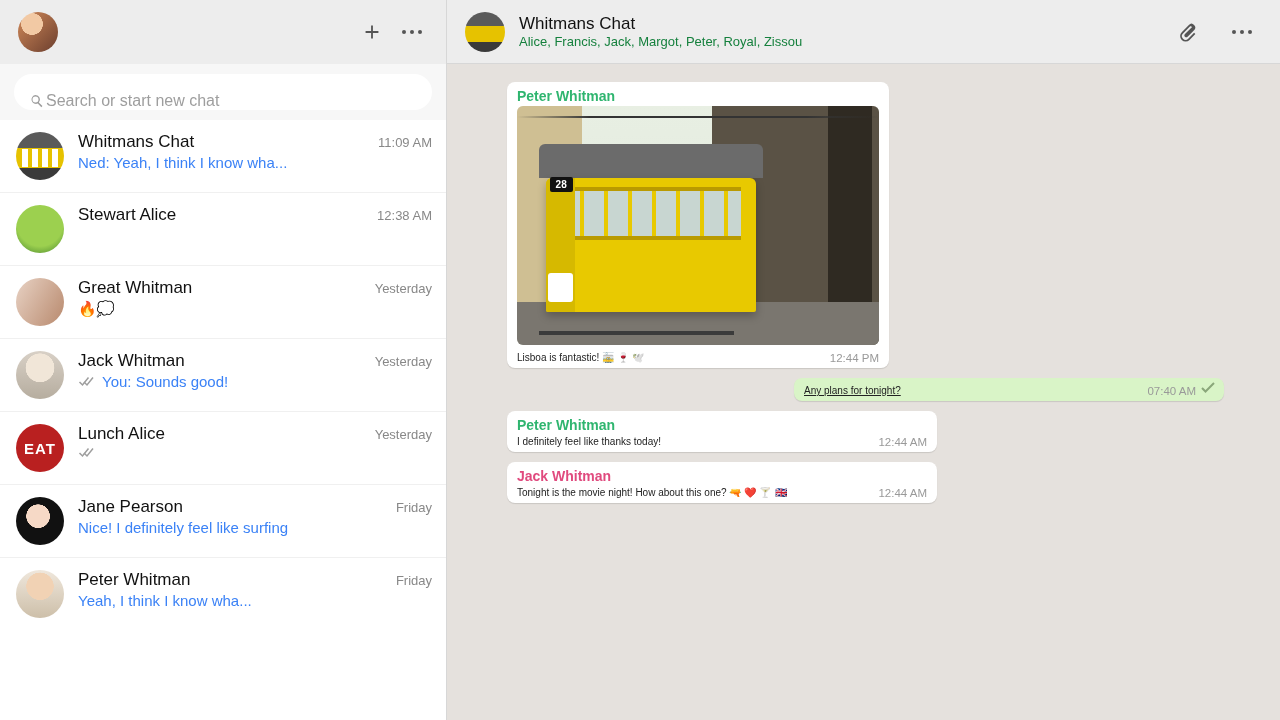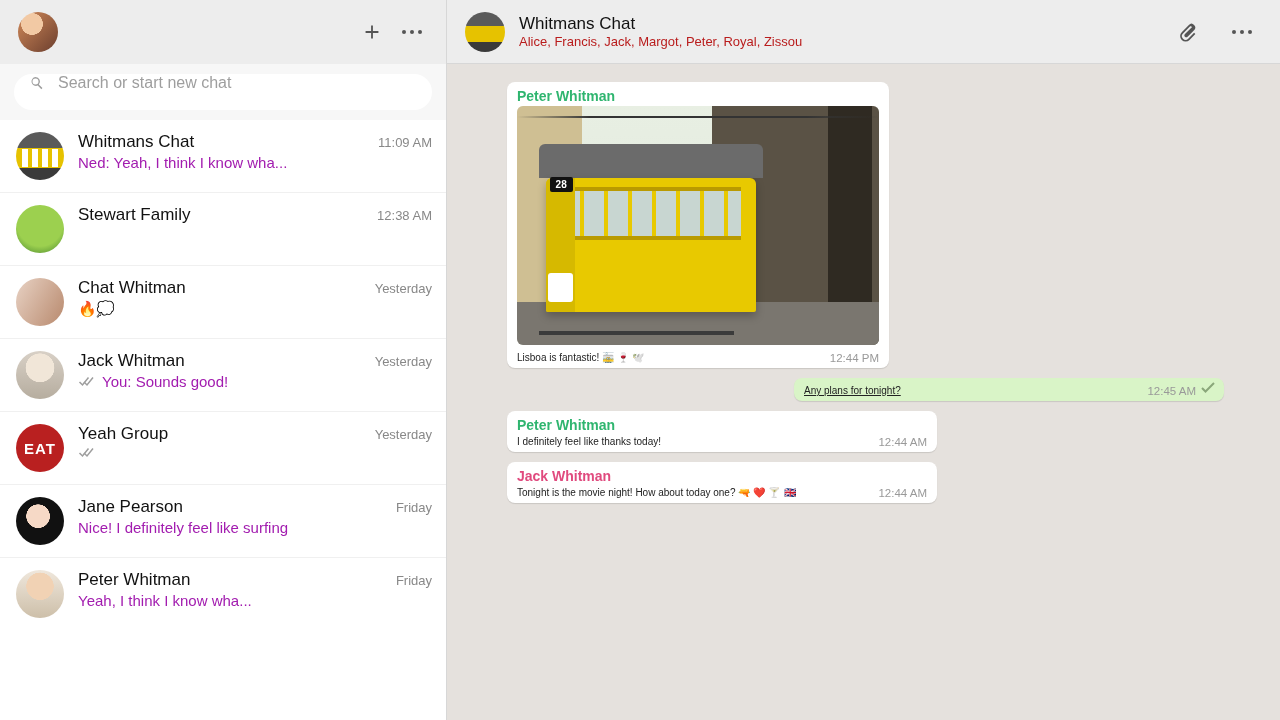--- a/index.html
+++ b/index.html
@@ -10,42 +10,42 @@
   .sidebar { width: 447px; height: 100%; background: #fff; display: flex; flex-direction: column; border-right: 1px solid #d7d7d7; }
   .sb-header { height: 64px; background: #ededed; display: flex; align-items: center; padding: 0 14px 0 18px; }
   .avatar { width: 40px; height: 40px; border-radius: 50%; flex: 0 0 auto; }
   .sb-header .spacer { flex: 1; }
   .hdr-icon { width: 40px; height: 40px; display: flex; align-items: center; justify-content: center; color: #555; cursor: pointer; }
   .hdr-icon svg { width: 22px; height: 22px; fill: currentColor; }
   .dot { width: 4px; height: 4px; border-radius: 50%; background: #555; margin: 0 2px; }
   .dots { display: flex; }
 
   .sb-search { padding: 10px 14px; background: #f7f7f7; }
-  .search-box { background: #fff; border-radius: 18px; height: 36px; display: flex; align-items: flex-start; padding: 0 14px; color: #777; gap: 12px; }
+  .search-box { background: #fff; border-radius: 18px; height: 36px; display: flex; align-items: flex-end; padding: 0 14px; color: #777; gap: 0; }
   .search-box input { border: none; outline: none; font-size: 16px; flex: 1; color: #333; background: transparent; }
   .search-box input::placeholder { color: #9e9e9e; }
 
   .chat-list { flex: 1; overflow-y: auto; }
   .chat-item { display: flex; padding: 12px 14px 12px 16px; cursor: pointer; }
   .chat-item + .chat-item { border-top: 1px solid #f0f0f0; }
   .ci-avatar { width: 48px; height: 48px; border-radius: 50%; margin-right: 14px; flex: 0 0 auto; }
   .ci-body { flex: 1; min-width: 0; }
   .ci-row1 { display: flex; align-items: baseline; }
   .ci-name { font-size: 17px; font-weight: 400; color: #111; flex: 1; white-space: nowrap; overflow: hidden; text-overflow: ellipsis; }
   .ci-time { font-size: 13px; color: #888; margin-left: 8px; }
-  .ci-preview { font-size: 15px; color: #a21caf; white-space: nowrap; overflow: hidden; text-overflow: ellipsis; margin-top: 2px; display: flex; align-items: center; gap: 4px; }
+  .ci-preview { font-size: 15px; color: #3b82f6; white-space: nowrap; overflow: hidden; text-overflow: ellipsis; margin-top: 2px; display: flex; align-items: center; gap: 4px; }
   .tick { display: inline-flex; margin-right: 2px; }
   .tick svg { width: 18px; height: 14px; }
 
   
   .conv { flex: 1; display: flex; flex-direction: column; background: #e5e1dd; }
   .conv-header { height: 64px; background: #ededed; display: flex; align-items: center; padding: 0 18px; gap: 14px; border-bottom: 1px solid #d7d7d7; }
   .ch-titles { flex: 1; min-width: 0; }
   .ch-title { font-size: 17px; color: #111; }
-  .ch-sub { font-size: 13px; color: #b91c1c; white-space: nowrap; overflow: hidden; text-overflow: ellipsis; }
+  .ch-sub { font-size: 13px; color: #15803d; white-space: nowrap; overflow: hidden; text-overflow: ellipsis; }
 
   .conv-body { flex: 1; overflow-y: auto; padding: 18px 56px 18px 60px; position: relative; }
   .msg { max-width: 430px; background: #fff; border-radius: 8px; padding: 6px 10px 4px 10px; box-shadow: 0 1px 1px rgba(0,0,0,.12); margin-bottom: 10px; position: relative; }
   .msg .sender { font-size: 14px; font-weight: 600; margin-bottom: 2px; }
   .msg .text { font-size: 10px; color: #222; line-height: 1.3; padding-right: 62px; }
   .msg .time { font-size: 11.5px; color: #999; position: absolute; right: 10px; bottom: 4px; }
   .msg.has-img { width: 382px; max-width: 382px; }
   .msg .img { width: 100%; height: 239px; border-radius: 6px; margin: 2px 0 6px 0; overflow: hidden; position: relative; }
 
   .msg.mine { background: #d9f4c7; margin-left: auto; text-decoration: underline; }
@@ -123,30 +123,30 @@
       </div>
       <div class="ci-preview">
             <span>Ned: Yeah, I think I know wha...</span>
           </div>
     </div>
       </div>
       <div class="chat-item">
     <div class="ci-avatar av-field"></div>
     <div class="ci-body">
       <div class="ci-row1">
-        <div class="ci-name">Stewart Family</div>
+        <div class="ci-name">Stewart Alice</div>
         <div class="ci-time">12:38 AM</div>
       </div>
     </div>
       </div>
       <div class="chat-item">
     <div class="ci-avatar av-alice"></div>
     <div class="ci-body">
       <div class="ci-row1">
-        <div class="ci-name">Chat Whitman</div>
+        <div class="ci-name">Great Whitman</div>
         <div class="ci-time">Yesterday</div>
       </div>
       <div class="ci-preview">
             <span>🔥💭</span>
           </div>
     </div>
       </div>
       <div class="chat-item">
     <div class="ci-avatar av-jack"></div>
     <div class="ci-body">
@@ -162,21 +162,21 @@
               </svg>
             </span>
             <span>You: Sounds good!</span>
           </div>
     </div>
       </div>
       <div class="chat-item">
     <div class="ci-avatar av-eat">EAT</div>
     <div class="ci-body">
       <div class="ci-row1">
-        <div class="ci-name">Yeah Group</div>
+        <div class="ci-name">Lunch Alice</div>
         <div class="ci-time">Yesterday</div>
       </div>
       <div class="ci-preview">
             <span class="tick">
               <svg viewBox="0 0 24 18">
                 <path fill="none" stroke="#9e9e9e" stroke-width="2" d="M2 9l4 4L14 3"></path>
                 <path fill="none" stroke="#9e9e9e" stroke-width="2" d="M8 9l4 4L20 3"></path>
               </svg>
             </span>
           </div>
@@ -246,29 +246,29 @@
           <div class="tram-win"></div>
           <div class="tram-front"></div>
           <div class="tram-head"></div>
       <div class="tram-num">28</div>
     </div>
         <div class="text">Lisboa is fantastic!  🚋 🍷 🕊️</div>
         <div class="time">12:44 PM</div>
       </div>
       <div class="msg mine">
         <div class="text">Any plans for tonight?</div>
-        <div class="time">12:45 AM</div>
+        <div class="time">07:40 AM</div>
         <span class="check"><svg width="16" height="12" viewBox="0 0 16 12">
             <path fill="none" stroke="#8aa67a" stroke-width="2" d="M2 6l3.5 3.5L14 1"></path>
           </svg></span>
       </div>
       <div class="msg">
         <div class="sender c-green">Peter Whitman</div>
         <div class="text">I definitely feel like thanks today!</div>
         <div class="time">12:44 AM</div>
       </div>
       <div class="msg">
         <div class="sender c-pink">Jack Whitman</div>
-        <div class="text">Tonight is the movie night! How about today one? 🔫 ❤️ 🍸 🇬🇧</div>
+        <div class="text">Tonight is the movie night! How about this one? 🔫 ❤️ 🍸 🇬🇧</div>
         <div class="time">12:44 AM</div>
       </div>
     </div>
 </div>
 
 </body></html>

